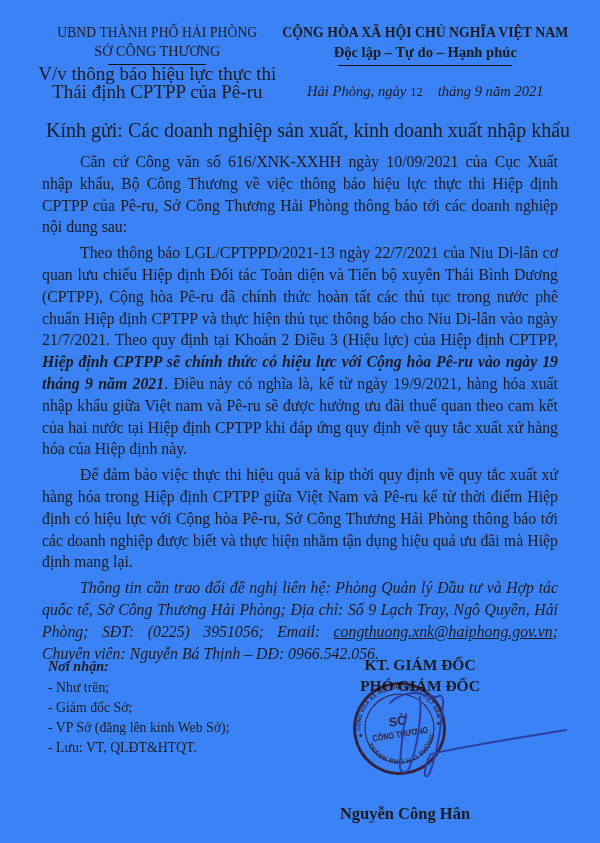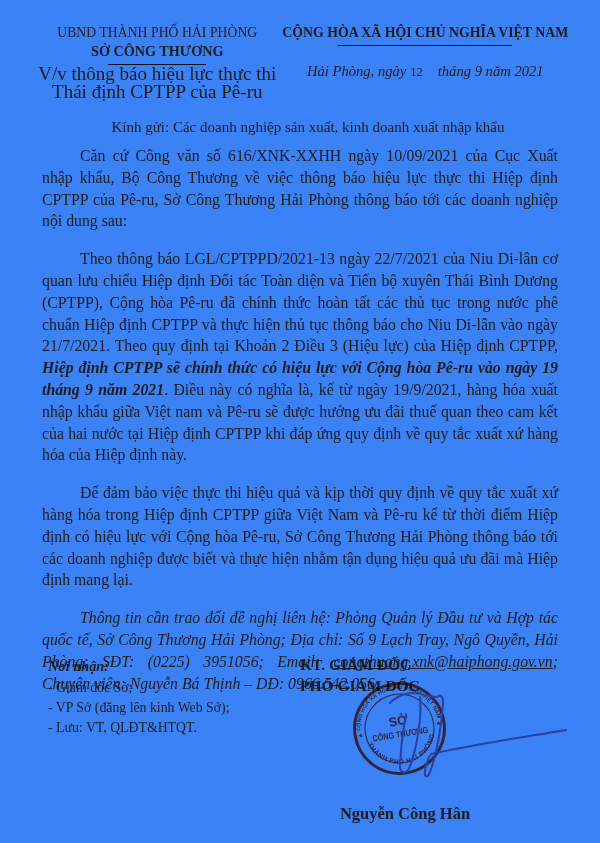--- a/index.html
+++ b/index.html
@@ -14,49 +14,49 @@
     background:#3b82f6;
     color:var(--ink);
     font-family:"Liberation Serif","DejaVu Serif",serif;
     overflow:hidden;
   }
   
   .hdr{display:flex;padding:25px 30px 0 34px;}
   .hdr-left{width:46%;text-align:center;}
   .hdr-right{width:54%;text-align:center;}
   .hdr-line1{font-size:13.6px;letter-spacing:.1px;}
-  .hdr-line2{font-size:14.2px;font-weight:bold;margin-top:2px;}
+  .hdr-line2{font-size:14.2px;font-weight:normal;margin-top:2px;}
   .rule{height:0;border-top:1.3px solid #111;margin:4px auto 0 auto;}
   .rule-dept{width:98px;}
   .rule-motto{width:174px;}
   .doc-num{font-size:13.6px;margin-top:11px;}
   .doc-num .gap{display:inline-block;width:14px;}
   .subject{font-size:19px;line-height:17.5px;}
   .nation1{font-size:13.8px;font-weight:bold;}
   .nation2{font-size:14.6px;font-weight:bold;margin-top:3px;}
   .dateline{font-size:14.6px;font-style:italic;margin-top:17px;}
   .dateline .day{font-style:normal;font-size:12.5px;margin:0 15px 0 4px;}
   
-  .salutation{text-align:center;font-size:15px;margin-top:19px;margin-left:16px;}
+  .salutation{text-align:center;font-size:20px;margin-top:19px;margin-left:16px;}
   .content{padding:0 42px;}
   .content p{
     margin:8px 0 0 0;
     font-size:15.8px;
     line-height:21.8px;
     text-align:justify;
     text-indent:38px;
   }
-  .content p.tight{margin-top:16px;}
+  .content p.tight{margin-top:4px;}
   .bold-italic{font-weight:bold;font-style:italic;}
   .contact{font-style:italic;}
   .email{text-decoration:underline;color:inherit;}
   
   .recipients{position:absolute;left:48px;top:656px;font-size:13.8px;line-height:20px;}
   .recipients .title{font-weight:bold;font-style:italic;font-size:14.2px;margin-bottom:2px;}
-  .sign-title{position:absolute;left:300px;top:654px;width:240px;
+  .sign-title{position:absolute;left:300px;top:654px;width:240px;text-align:center;
               font-weight:bold;font-size:15.5px;line-height:21px;}
   .signer-name{position:absolute;left:285px;top:804px;width:240px;text-align:center;
                font-weight:bold;font-size:16.5px;}
   
   .stamp{
     position:absolute;left:351px;top:680px;width:97px;height:97px;
     z-index:2;mix-blend-mode:multiply;opacity:.93;
     font-family:"Liberation Sans","DejaVu Sans",sans-serif;
   }
   .signature{position:absolute;left:340px;top:686px;width:235px;height:100px;z-index:3;}
@@ -69,38 +69,40 @@
   <div class="hdr">
     <div class="hdr-left">
       <div class="hdr-line1">UBND THÀNH PHỐ HẢI PHÒNG</div>
       <div class="hdr-line2">SỞ CÔNG THƯƠNG</div>
       <div class="rule rule-dept"></div>
       <div class="subject">V/v thông báo hiệu lực thực thi</div>
       <div class="subject">Thái định CPTPP của Pê-ru</div>
     </div>
     <div class="hdr-right">
       <div class="nation1">CỘNG HÒA XÃ HỘI CHỦ NGHĨA VIỆT NAM</div>
+      <div class="nation2">Độc lập – Tự do – Hạnh phúc</div>
       <div class="rule rule-motto"></div>
       <div class="dateline">
         <span>Hải Phòng, ngày</span><span class="day">12</span><span>tháng 9 năm 2021</span>
       </div>
     </div>
   </div>
 
   <div class="salutation">Kính gửi: Các doanh nghiệp sản xuất, kinh doanh xuất nhập khẩu</div>
 
   <div class="content">
     <p class="tight" style="margin-top:9px">Căn cứ Công văn số 616/XNK-XXHH ngày 10/09/2021 của Cục Xuất nhập khẩu, Bộ Công Thương về việc thông báo hiệu lực thực thi Hiệp định CPTPP của Pê-ru, Sở Công Thương Hải Phòng thông báo tới các doanh nghiệp nội dung sau:</p>
     <p class="tight"><span>Theo thông báo LGL/CPTPPD/2021-13 ngày 22/7/2021 của Niu Di-lân cơ quan lưu chiểu Hiệp định Đối tác Toàn diện và Tiến bộ xuyên Thái Bình Dương (CPTPP), Cộng hòa Pê-ru đã chính thức hoàn tất các thủ tục trong nước phê chuẩn Hiệp định CPTPP và thực hiện thủ tục thông báo cho Niu Di-lân vào ngày 21/7/2021. Theo quy định tại Khoản 2 Điều 3 (Hiệu lực) của Hiệp định CPTPP, </span><span class="bold-italic">Hiệp định CPTPP sẽ chính thức có hiệu lực với Cộng hòa Pê-ru vào ngày 19 tháng 9 năm 2021</span><span>. Điều này có nghĩa là, kể từ ngày 19/9/2021, hàng hóa xuất nhập khẩu giữa Việt nam và Pê-ru sẽ được hưởng ưu đãi thuế quan theo cam kết của hai nước tại Hiệp định CPTPP khi đáp ứng quy định về quy tắc xuất xứ hàng hóa của Hiệp định này.</span></p>
     <p class="tight">Để đảm bảo việc thực thi hiệu quả và kịp thời quy định về quy tắc xuất xứ hàng hóa trong Hiệp định CPTPP giữa Việt Nam và Pê-ru kể từ thời điểm Hiệp định có hiệu lực với Cộng hòa Pê-ru, Sở Công Thương Hải Phòng thông báo tới các doanh nghiệp được biết và thực hiện nhằm tận dụng hiệu quả ưu đãi mà Hiệp định mang lại.</p>
     <p class="tight contact"><span>Thông tin cần trao đổi đề nghị liên hệ: Phòng Quản lý Đầu tư và Hợp tác quốc tế, Sở Công Thương Hải Phòng; Địa chỉ: Số 9 Lạch Tray, Ngô Quyền, Hải Phòng; SĐT: (0225) 3951056; Email: </span><a class="email">congthuong.xnk@haiphong.gov.vn</a><span>; Chuyên viên: Nguyễn Bá Thịnh – DĐ: 0966.542.056.</span></p>
   </div>
 
   <div class="recipients">
     <div class="title">Nơi nhận:</div>
+    <div>- Như trên;</div>
     <div>- Giám đốc Sở;</div>
     <div>- VP Sở (đăng lên kinh Web Sở);</div>
     <div>- Lưu: VT, QLĐT&amp;HTQT.</div>
   </div>
 
   <div class="sign-title">
     <div>KT. GIÁM ĐỐC</div>
     <div>PHÓ GIÁM ĐỐC</div>
   </div>
 

